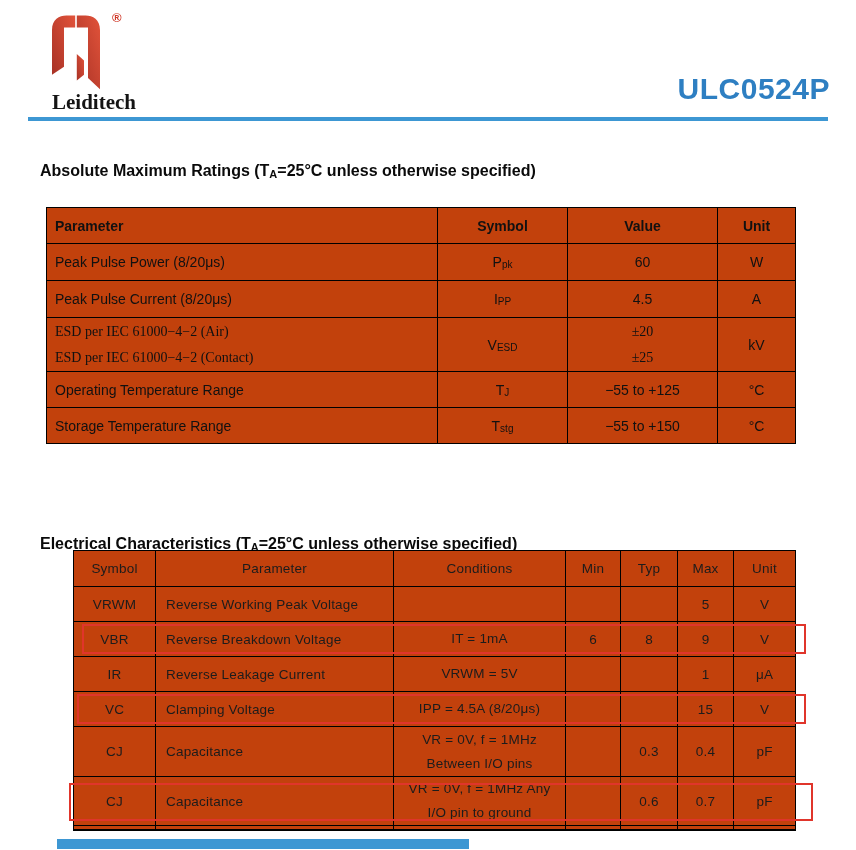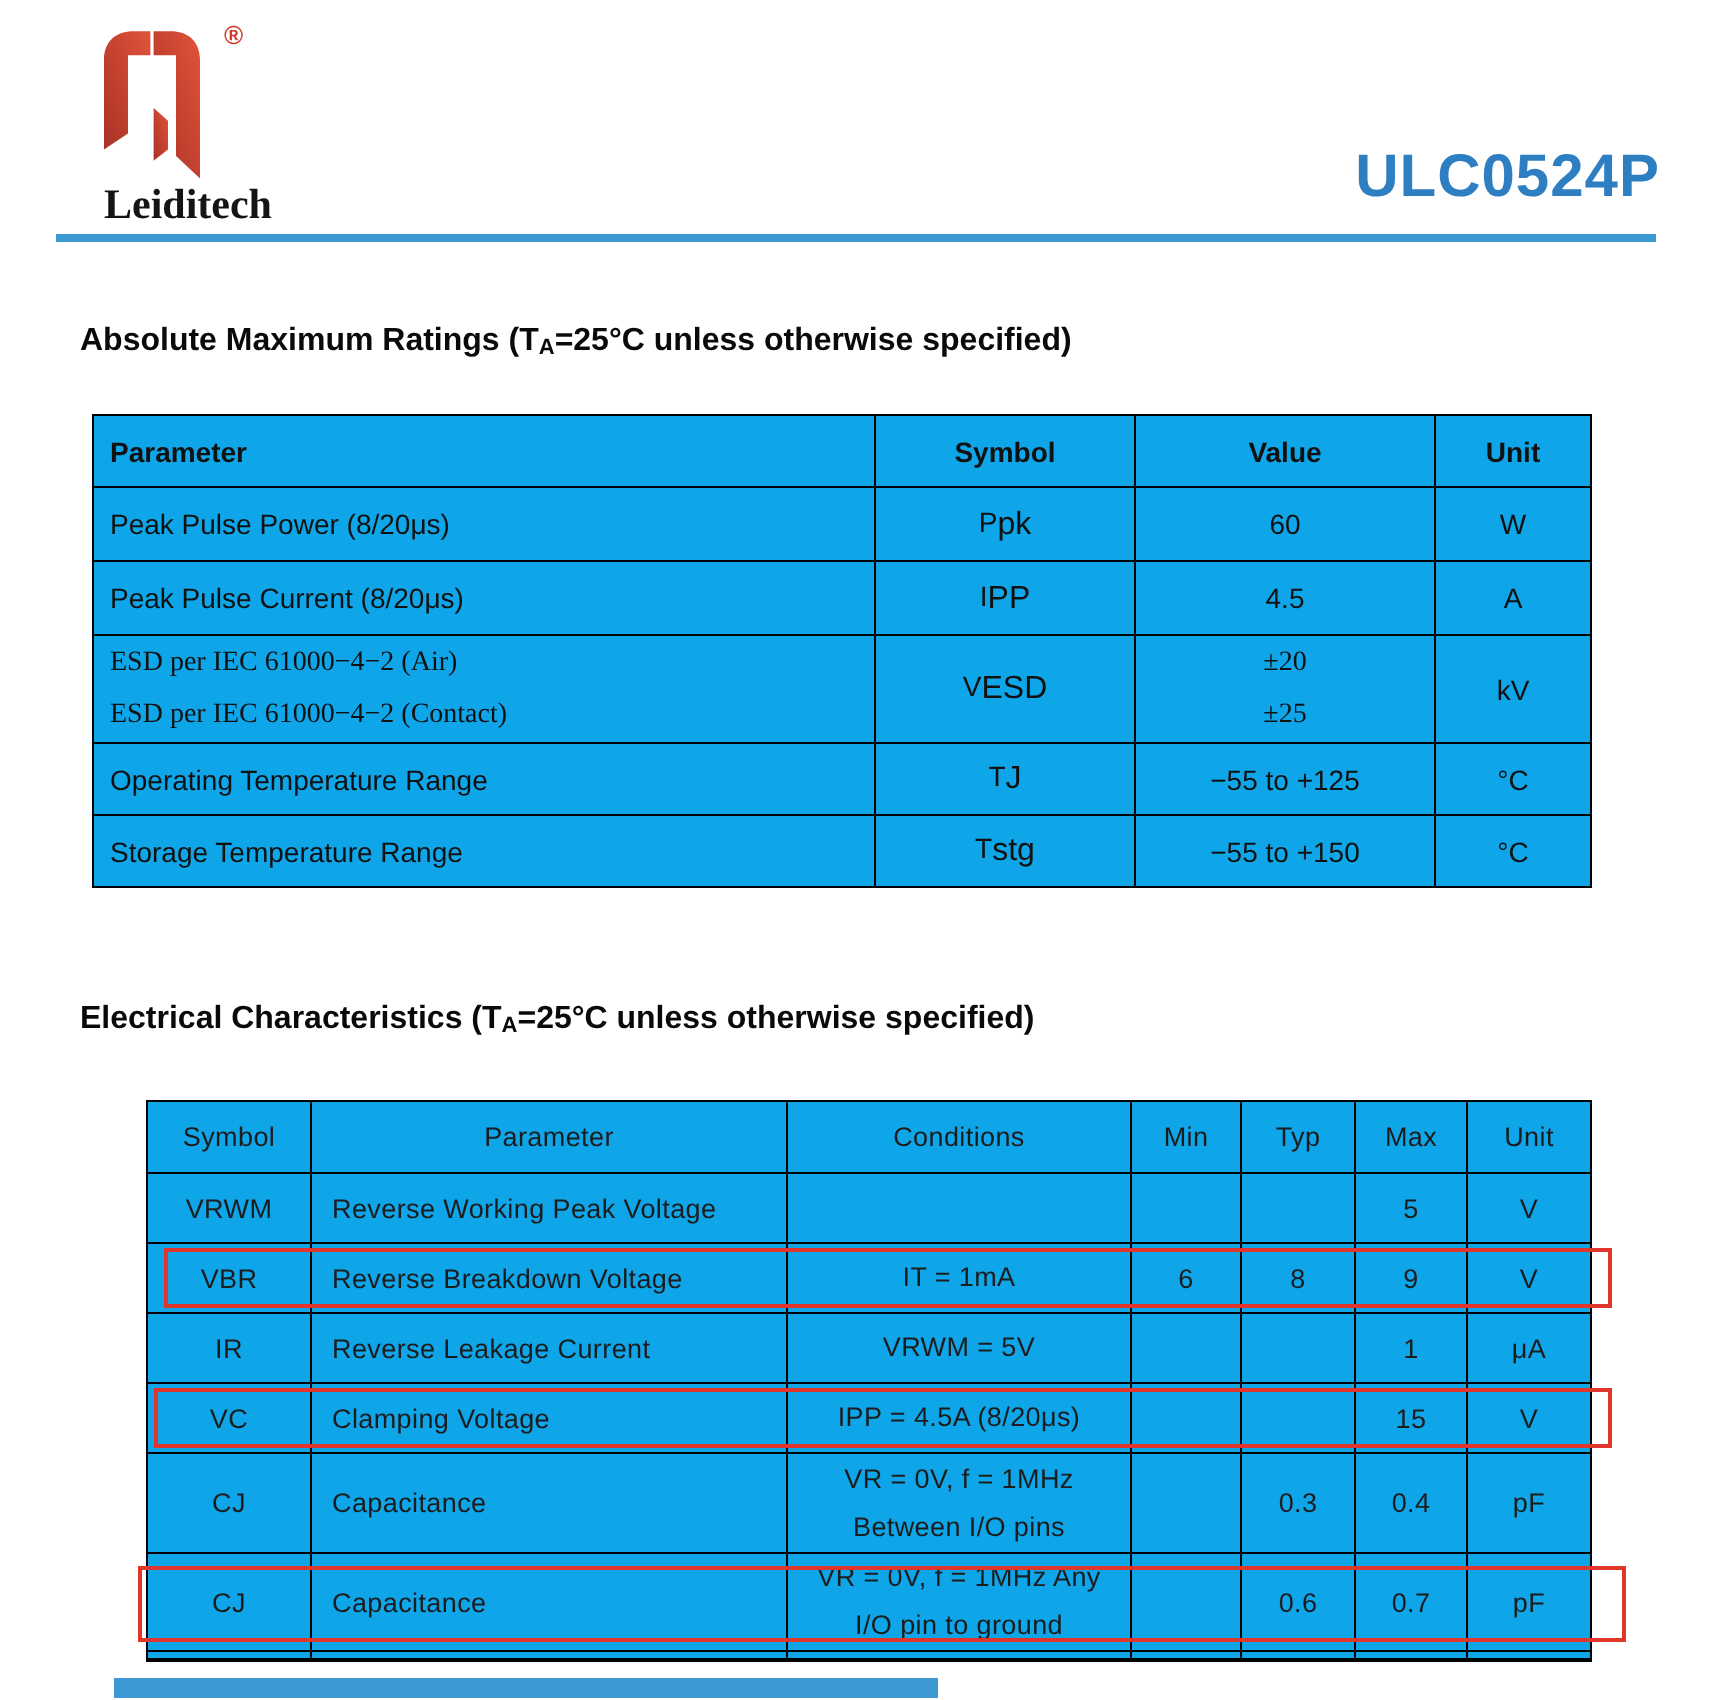--- a/index.html
+++ b/index.html
@@ -11,33 +11,33 @@
   .regmark{position:absolute;left:112px;top:10px;font-size:13px;color:#d03a2a;font-weight:bold;}
   .brand{position:absolute;left:26px;top:90px;width:110px;text-align:right;
          font-family:"Liberation Serif",serif;font-weight:bold;font-size:21px;color:#141414;}
   .part-number{position:absolute;right:26px;top:72px;font-size:30px;font-weight:bold;
                color:#2e7fc2;letter-spacing:0.5px;}
   .blue-rule{position:absolute;left:28px;top:117px;width:800px;height:4px;background:#3d97d3;}
 
   
   .sec-h{position:absolute;left:40px;font-size:16px;font-weight:bold;color:#0a0a0a;}
   .sec-h .tsub{font-size:11px;vertical-align:-2px;font-weight:bold;}
-  #h1{top:162px;} #h2{top:501px;}
-
-  
-  table{border-collapse:collapse;table-layout:fixed;position:absolute;background:#0ea5e9;}
+  #h1{top:162px;} #h2{top:535px;}
+
+  
+  table{border-collapse:collapse;table-layout:fixed;position:absolute;background:#c2410c;}
   .t1{left:46px;top:207px;width:749px;font-size:14px;color:#111;}
   .t1 th,.t1 td{border:1px solid #000;text-align:center;vertical-align:middle;
                 padding:0;overflow:hidden;}
   .t1 th{font-weight:bold;font-size:14px;}
   .t1 .left{text-align:left;padding-left:8px;}
   .t1 .hrow{height:36px;} .t1 .r{height:37px;} .t1 .resd{height:54px;}
   .t1 .r5{height:36px;}
   .t1 .pline{line-height:26px;font-family:Liberation Serif, serif;}
-  .sym-sub{font-size:16px;vertical-align:-1px;}
+  .sym-sub{font-size:10px;vertical-align:-1px;}
 
   
   .t2{left:73px;top:550px;width:722px;font-size:13.5px;color:#1c1c1c;letter-spacing:0.2px;}
   .t2 th,.t2 td{border:1px solid #000;text-align:center;vertical-align:middle;padding:0;overflow:hidden;}
   .t2 th{font-weight:normal;font-size:13.5px;}
   .t2 .left{text-align:left;padding-left:10px;}
   .t2 .hrow{height:36px;} .t2 .r{height:35px;}
   .t2 .r2l-a{height:50px;} .t2 .r2l-b{height:44px;} .t2 .rpad{height:4px;}
   .t2 td.t2b{border-bottom:2px solid #000;}
   .cl{line-height:24px;}

